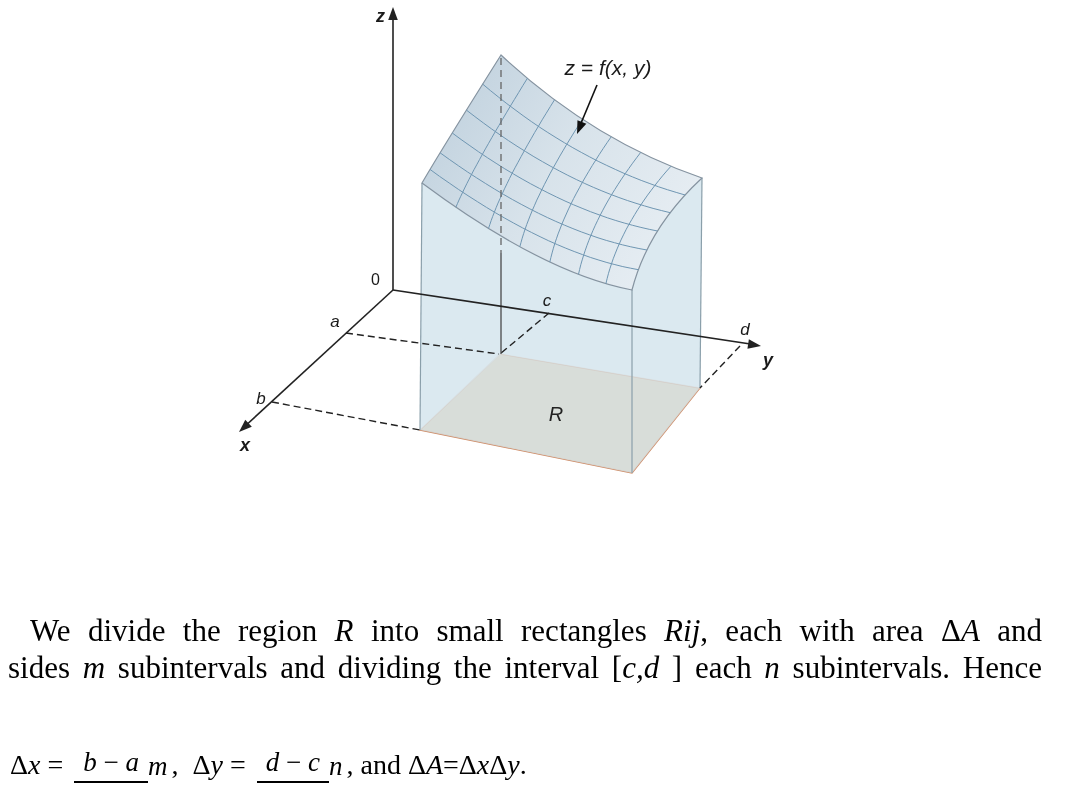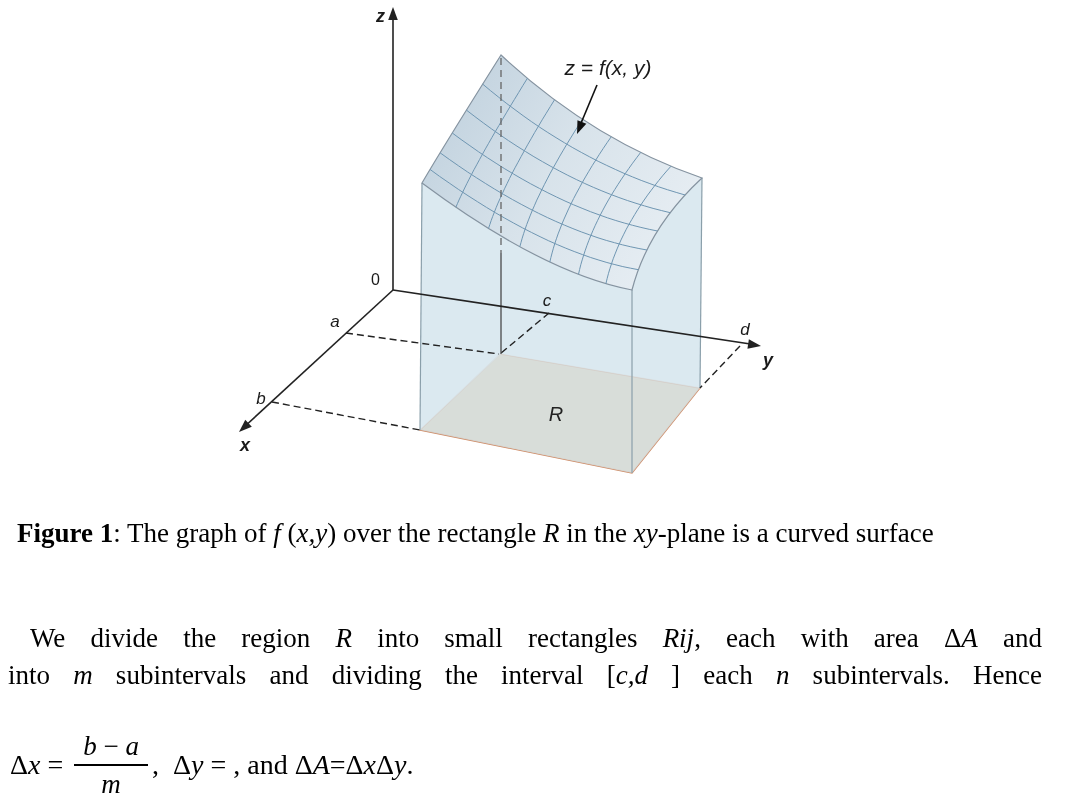--- a/index.html
+++ b/index.html
@@ -3,29 +3,29 @@
 <meta charset="utf-8">
 <style>
   html,body{margin:0;padding:0;background:#ffffff;}
   body{width:1072px;height:810px;position:relative;overflow:hidden;
        font-family:"Liberation Serif",serif;color:#000;}
   .page{position:absolute;inset:0;background:#fff;}
   svg{position:absolute;left:0;top:0;}
   .caption{position:absolute;left:17px;top:516px;width:1045px;
            font-size:27px;line-height:34px;white-space:nowrap;}
   .para{position:absolute;left:8px;top:612px;width:1034px;
-        font-size:27px;line-height:37px;margin-top:8px;}
+        font-size:31px;line-height:37px;}
   .para-line{text-align:justify;text-align-last:justify;}
   .para-line.indent{padding-left:22px;}
   .it{font-style:italic;}
   .bd{font-weight:bold;}
   .formula{position:absolute;left:10px;top:722px;height:86px;
            display:flex;align-items:center;font-size:28px;}
   .formula span{white-space:pre;}
-  .frac{display:inline-flex;flex-direction:column;align-items:center;
+  .frac{display:inline-flex;align-items:center;
         margin:0 4px;font-size:27px;line-height:1.12;}
   .frac .num{padding:0 9px 3px 9px;border-bottom:2px solid #000;}
   .frac .den{padding-top:3px;}
   text{font-family:"Liberation Sans","DejaVu Sans",sans-serif;}
   .ax-lab{font-size:18px;font-weight:bold;font-style:italic;fill:#1a1a1a;}
   .tick-lab{font-size:17px;font-style:italic;fill:#1a1a1a;}
   .zero-lab{font-size:16px;fill:#1a1a1a;}
   .r-lab{font-size:20px;font-style:italic;fill:#222;}
   .surf-lab{font-size:21px;font-style:italic;fill:#1a1a1a;}
 </style>
@@ -102,36 +102,36 @@
     <text class="ax-lab" x="245" y="451" text-anchor="middle">x</text>
     <text class="ax-lab" x="763" y="366" text-anchor="start">y</text>
     <text class="zero-lab" x="380" y="285" text-anchor="end">0</text>
     <text class="tick-lab" x="335" y="327" text-anchor="middle">a</text>
     <text class="tick-lab" x="261" y="404" text-anchor="middle">b</text>
     <text class="tick-lab" x="547" y="306" text-anchor="middle">c</text>
     <text class="tick-lab" x="745" y="335" text-anchor="middle">d</text>
     <text class="r-lab" x="556" y="421" text-anchor="middle">R</text>
   </svg>
 
-  <div class="caption"><span class="bd">Figure 1</span><span>: The graph of </span><span class="it">f</span><span> (</span><span class="it">x,y</span><span>)</span><span> over the rectangle </span><span class="it">R</span><span> in the </span><span class="it">xy</span><span>-plane is a curved surface</span></div>
 
   <div class="para">
     <div class="para-line indent"><span>We divide the region </span><span class="it">R</span><span> into small rectangles </span><span class="it">Rij</span><span>, each with area Δ</span><span class="it">A</span><span> and</span></div>
-    <div class="para-line"><span>into </span><span class="it">m</span><span> subintervals and dividing the interval [</span><span class="it">c,d</span><span> ] each </span><span class="it">n</span><span> subintervals. Hence</span></div>
+    <div class="para-line"><span>sides </span><span class="it">m</span><span> subintervals and dividing the interval [</span><span class="it">c,d</span><span> ] each </span><span class="it">n</span><span> subintervals. Hence</span></div>
   </div>
 
   <div class="formula">
       <span>Δ</span>
       <span class="it">x</span>
       <span> = </span>
       <span class="frac"><span class="num"><span class="it">b</span><span> − </span><span class="it">a</span></span><span class="den"><span class="it">m</span></span></span>
       <span>,  </span>
       <span>Δ</span>
       <span class="it">y</span>
       <span> = </span>
+      <span class="frac"><span class="num"><span class="it">d</span><span> − </span><span class="it">c</span></span><span class="den"><span class="it">n</span></span></span>
       <span>, and Δ</span>
       <span class="it">A</span>
       <span>=Δ</span>
       <span class="it">x</span>
       <span>Δ</span>
       <span class="it">y</span>
       <span>.</span>
     </div>
 
 </div>

